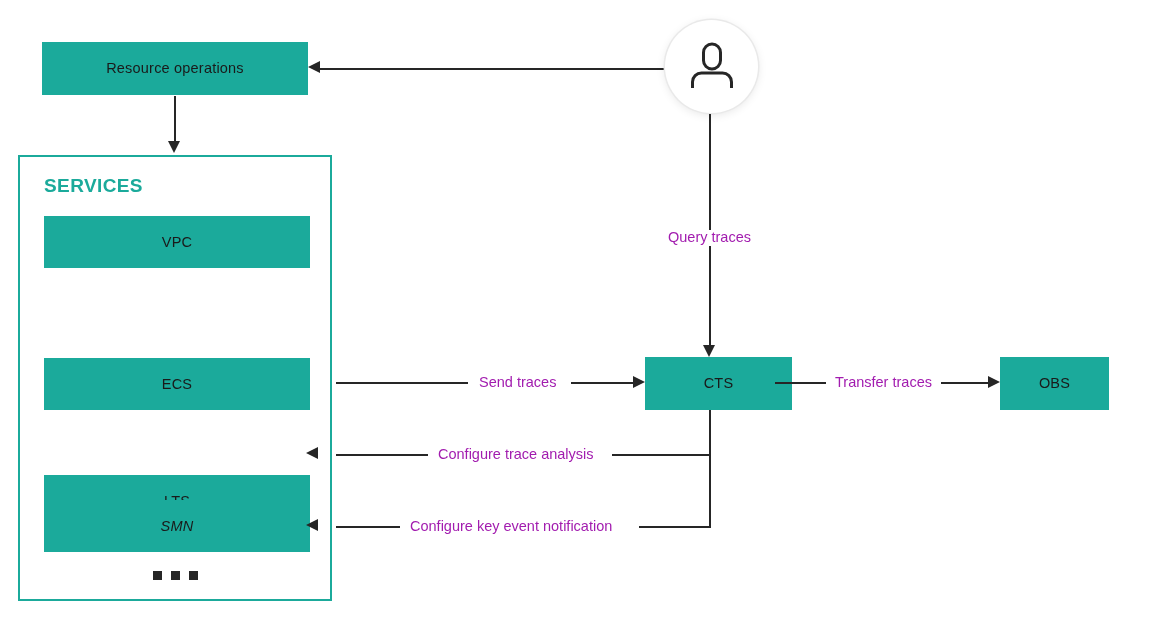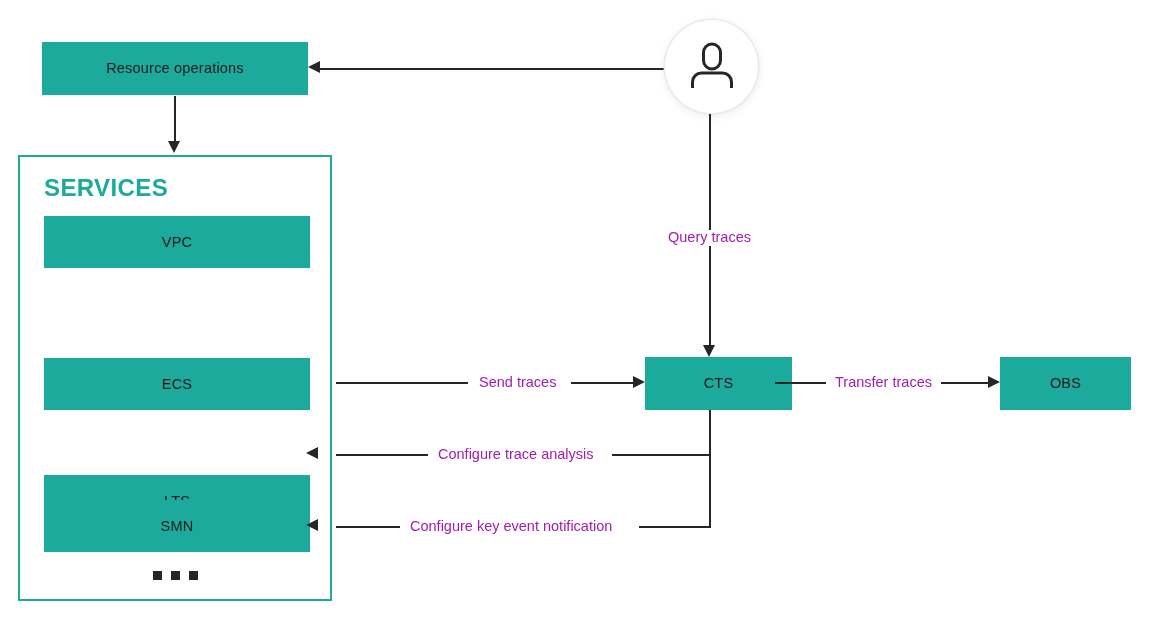--- a/index.html
+++ b/index.html
@@ -41,21 +41,21 @@
     width: 314px;
     height: 446px;
     border: 2px solid #1BAA9B;
     background: #ffffff;
   }
   #services-title {
     position: absolute;
     left: 24px;
     top: 19px;
     color: #1BAA9B;
-    font-size: 24px;
+    font-size: 19px;
     font-weight: bold;
     letter-spacing: 0.4px;
     line-height: 1;
   }
   .svc-box {
     position: absolute;
     left: 24px;
     width: 266px;
     height: 52px;
   }
@@ -153,21 +153,21 @@
 
     <div class="tealbox svc-box" style="top:59px;">
       <span>VPC</span>
     </div>
     <div class="tealbox svc-box" style="top:201px;">
       <span>ECS</span>
     </div>
     <div class="tealbox svc-box" style="top:272px;margin-top:46px;">
       <span>LTS</span>
     </div>
-    <div class="tealbox svc-box" style="top:343px;">
+    <div class="tealbox svc-box" style="top:343px;font-style:italic;">
       <span>SMN</span>
     </div>
 
     <div id="svc-dots">
       <i></i>
       <i></i>
       <i></i>
     </div>
   </div>
 
@@ -190,21 +190,21 @@
   <div class="hline" style="left:336px; top:382px; width:132px;"></div>
   <div class="hline" style="left:571px; top:382px; width:63px;"></div>
   <div class="edge-label" style="left:472px; top:375px;">Send traces</div>
   <div class="arrowhead arrow-right" style="left:633px; top:376px;"></div>
 
   <div class="hline" style="left:775px; top:382px; width:51px;"></div>
   <div class="hline" style="left:941px; top:382px; width:47px;"></div>
   <div class="edge-label" style="left:828px; top:375px;text-align:center;">Transfer traces</div>
   <div class="arrowhead arrow-right" style="left:988px; top:376px;"></div>
 
-  <div class="tealbox" id="box-obs" style="left:1000px; top:357px; width:131px; height:53px;">
+  <div class="tealbox" id="box-obs" style="left:1000px; top:357px; width:109px; height:53px;">
     <span>OBS</span>
   </div>
 
   <div class="vline" style="left:709px; top:410px; height:117px;"></div>
 
   <div class="hline" style="left:336px; top:454px; width:92px;"></div>
   <div class="hline" style="left:612px; top:454px; width:99px;"></div>
   <div class="edge-label" style="left:431px; top:447px;">Configure trace analysis</div>
   <div class="arrowhead arrow-left" style="left:306px; top:447px;"></div>
 

